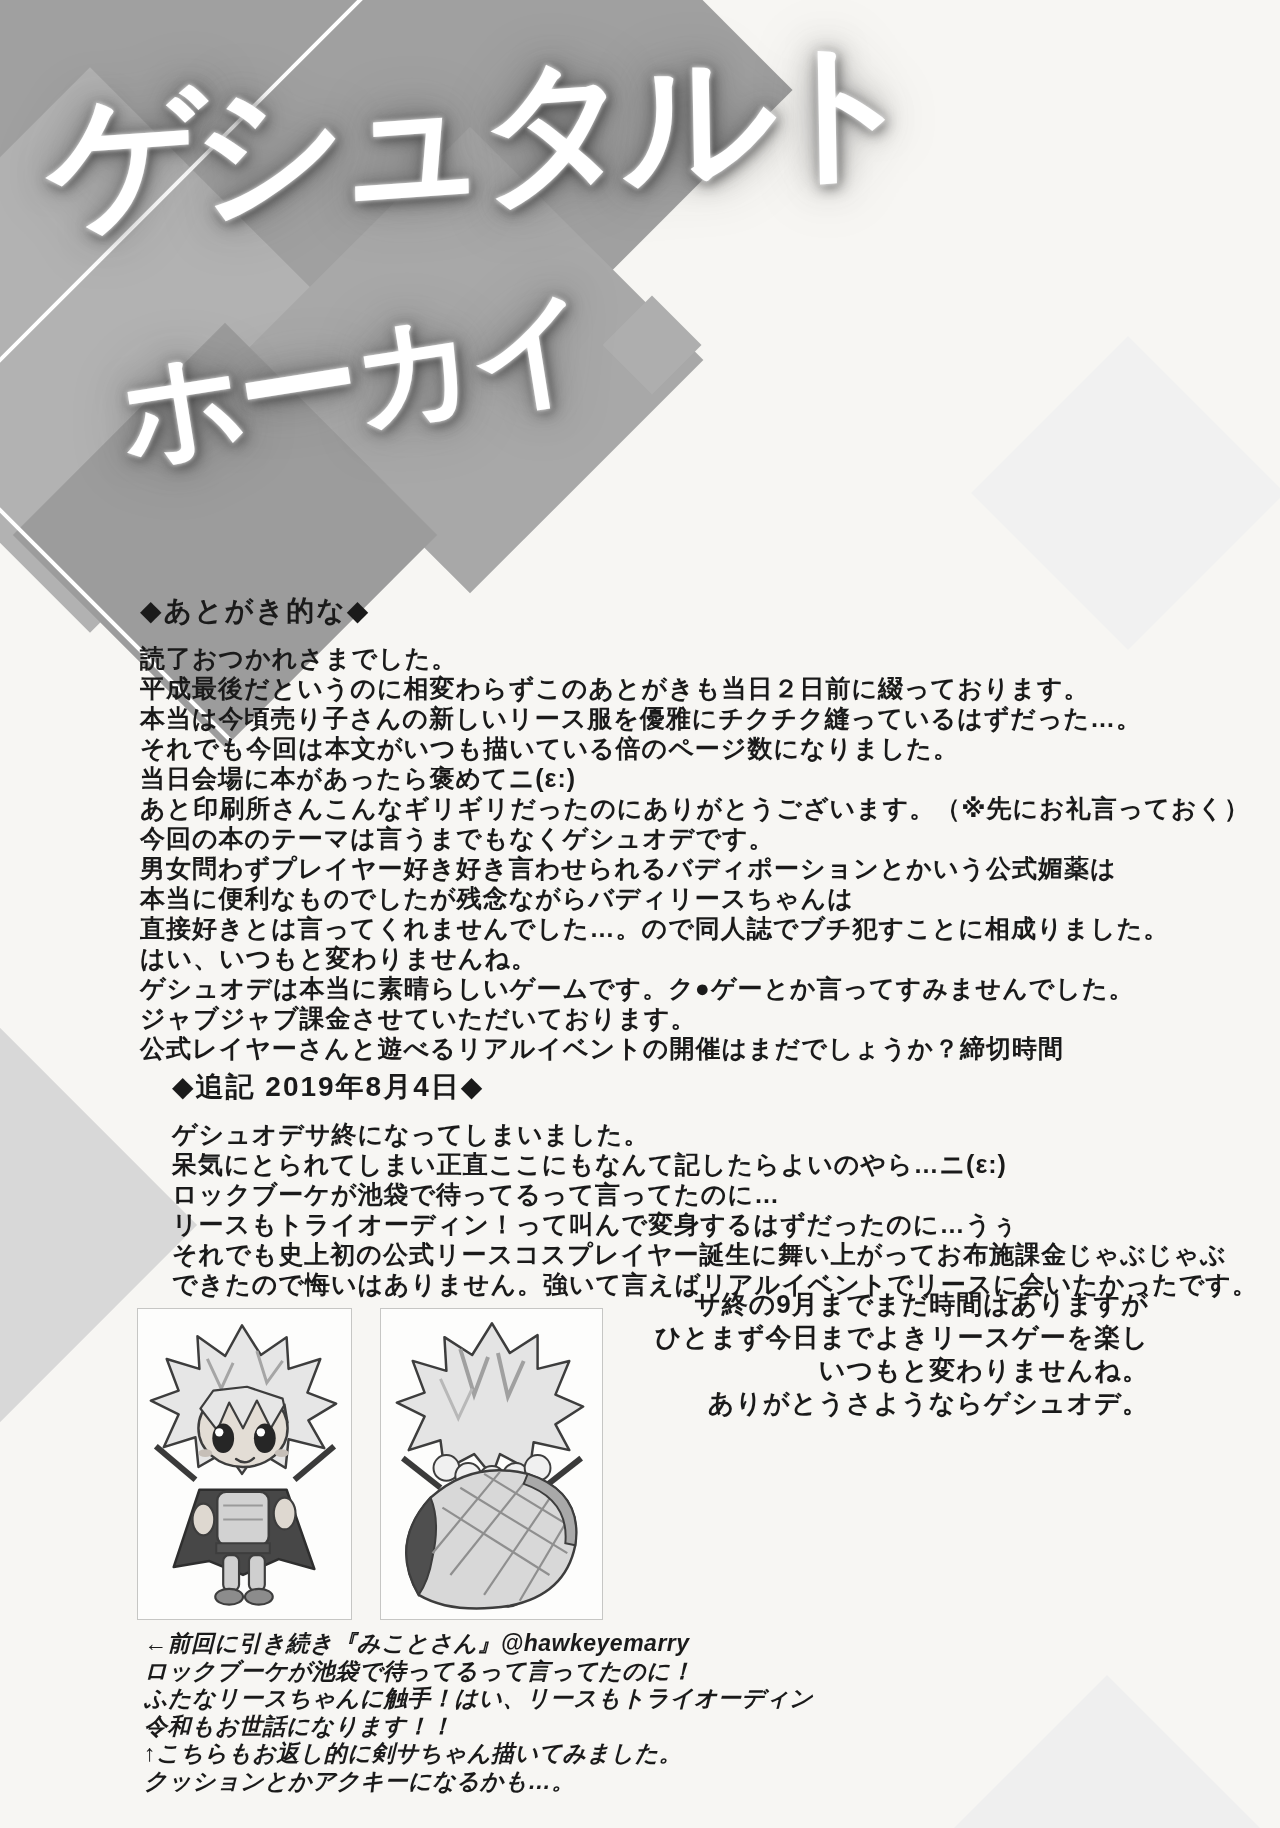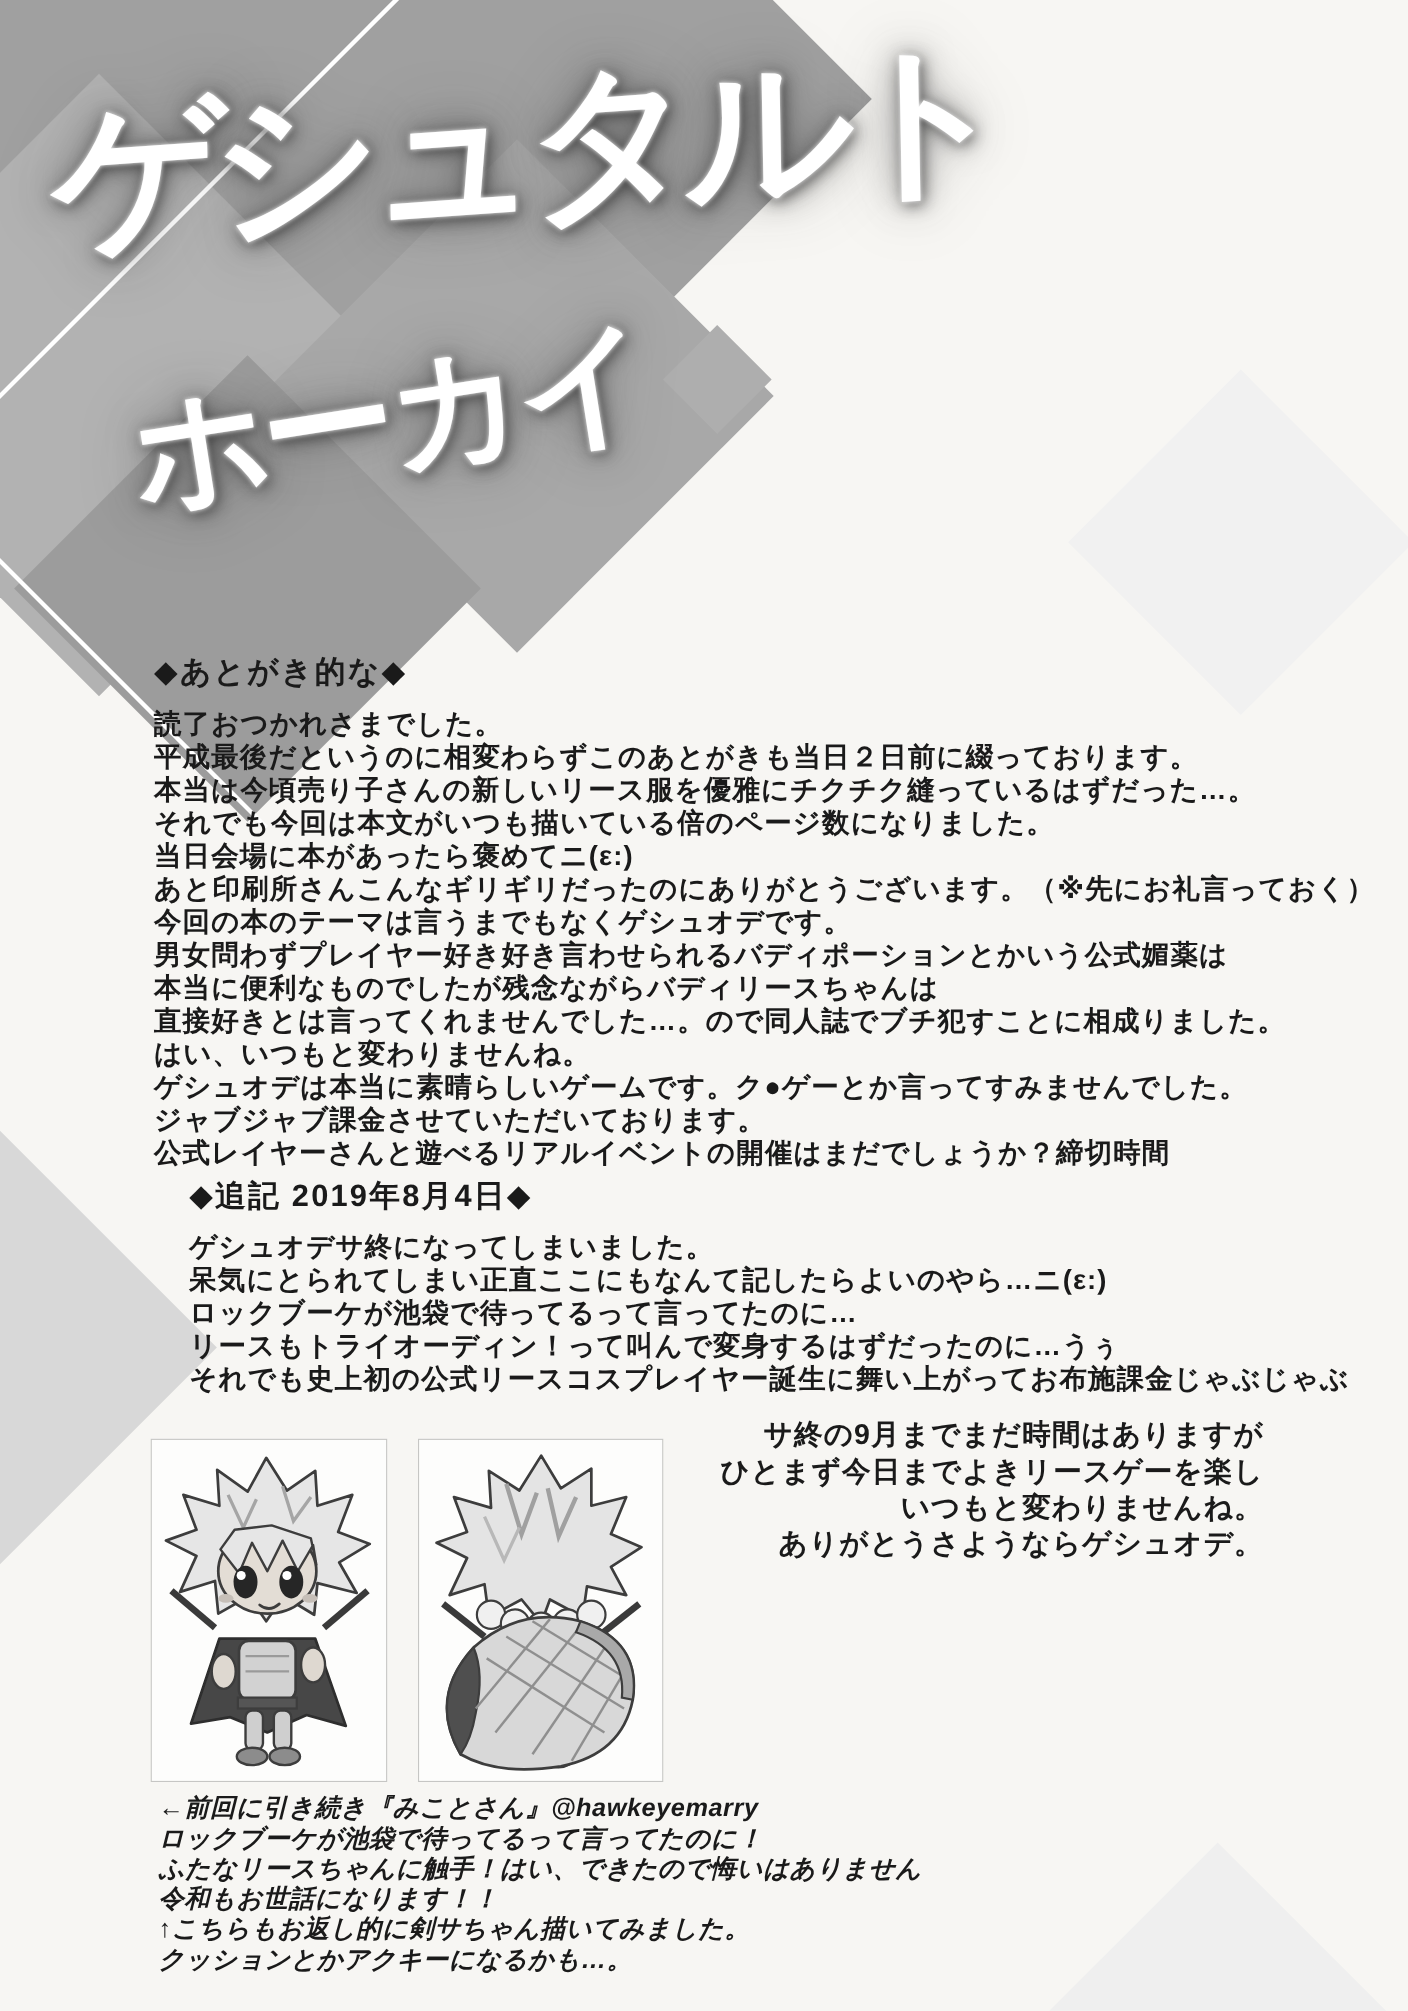--- a/index.html
+++ b/index.html
@@ -90,20 +90,21 @@
   <div class="bline">公式レイヤーさんと遊べるリアルイベントの開催はまだでしょうか？締切時間</div>
 </div>
 
 <div class="tblock postscript">
   <div class="heading">◆追記 2019年8月4日◆</div>
   <div class="bline">ゲシュオデサ終になってしまいました。</div>
   <div class="bline">呆気にとられてしまい正直ここにもなんて記したらよいのやら…ニ(ε:)</div>
   <div class="bline">ロックブーケが池袋で待ってるって言ってたのに…</div>
   <div class="bline">リースもトライオーディン！って叫んで変身するはずだったのに…うぅ</div>
   <div class="bline">それでも史上初の公式リースコスプレイヤー誕生に舞い上がってお布施課金じゃぶじゃぶ</div>
+  <div class="bline">できたので悔いはありません。強いて言えばリアルイベントでリースに会いたかったです。</div>
 </div>
 
 <div class="tblock sidenote">
   <div class="bline">サ終の9月までまだ時間はありますが</div>
   <div class="bline">ひとまず今日までよきリースゲーを楽し</div>
   <div class="bline">いつもと変わりませんね。</div>
   <div class="bline">ありがとうさようならゲシュオデ。</div>
 </div>
 
 <div class="figbox front">
@@ -170,17 +171,17 @@
       <line x1="192" y1="206" x2="140" y2="294"></line>
       <line x1="120" y1="164" x2="52" y2="246"></line>
     </g>
     <path d="M148,166 Q204,184 196,238 L186,236 Q190,192 144,176 Z" fill="#a9a9a9" stroke="#3d3d3d" stroke-width="2"></path>
   </svg>
 </div>
 
 <div class="tblock guestnote">
   <div class="bline">←前回に引き続き『みことさん』@hawkeyemarry</div>
   <div class="bline">ロックブーケが池袋で待ってるって言ってたのに！</div>
-  <div class="bline">ふたなリースちゃんに触手！はい、できたので悔いはありません</div>
+  <div class="bline">ふたなリースちゃんに触手！はい、リースもトライオーディン</div>
   <div class="bline">令和もお世話になります！！</div>
   <div class="bline">↑こちらもお返し的に剣サちゃん描いてみました。</div>
   <div class="bline">クッションとかアクキーになるかも…。</div>
 </div>
 
 </body></html>

